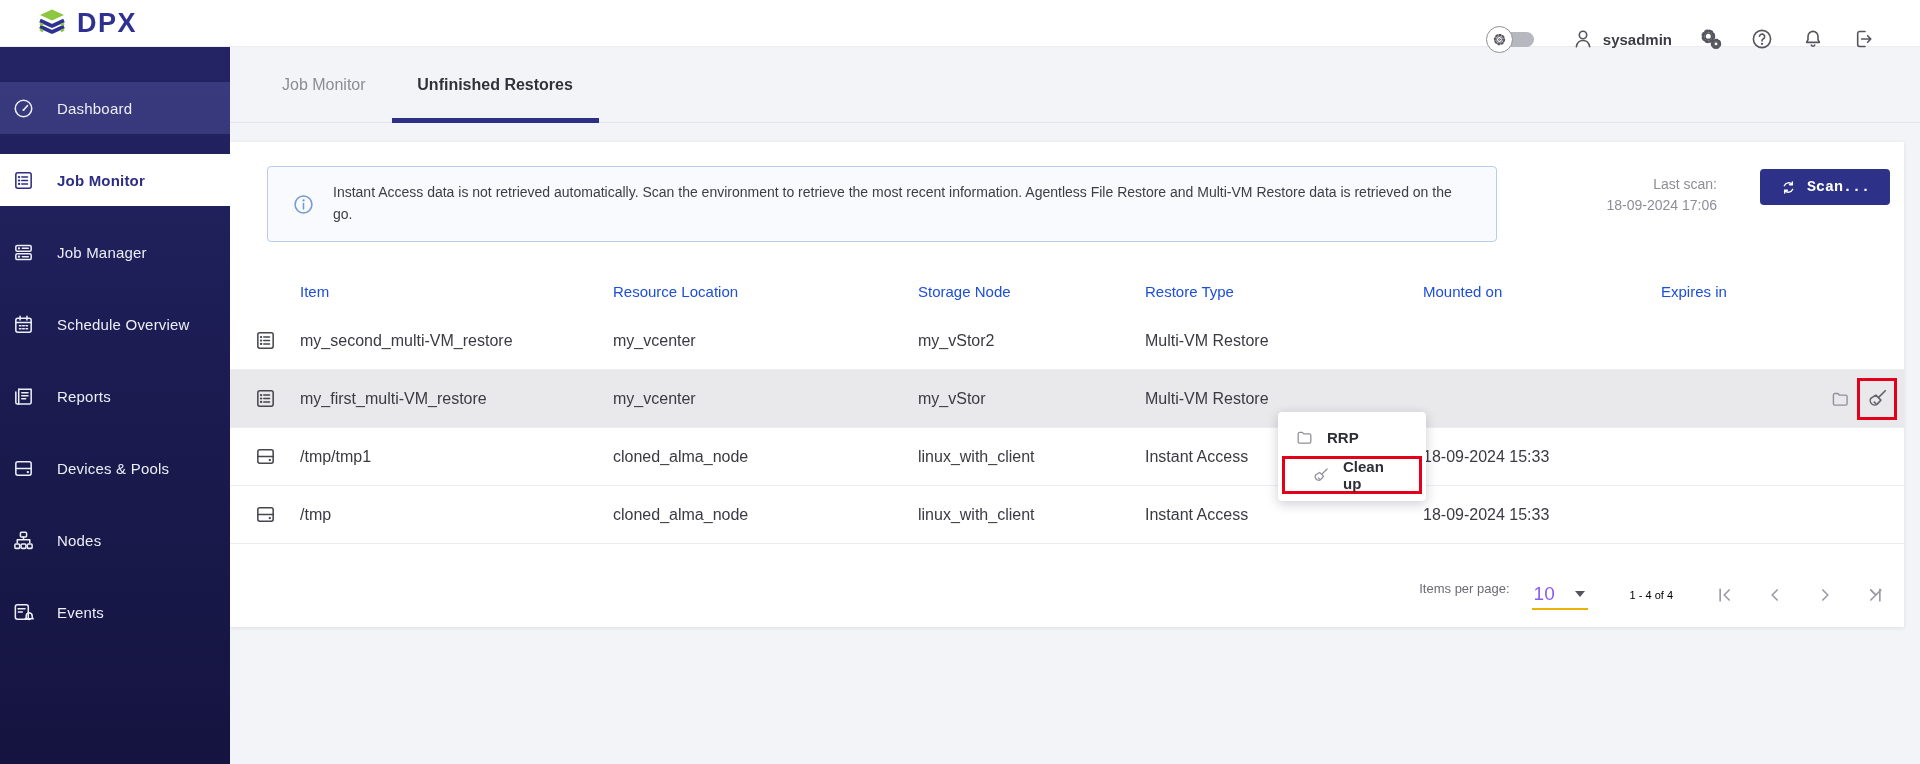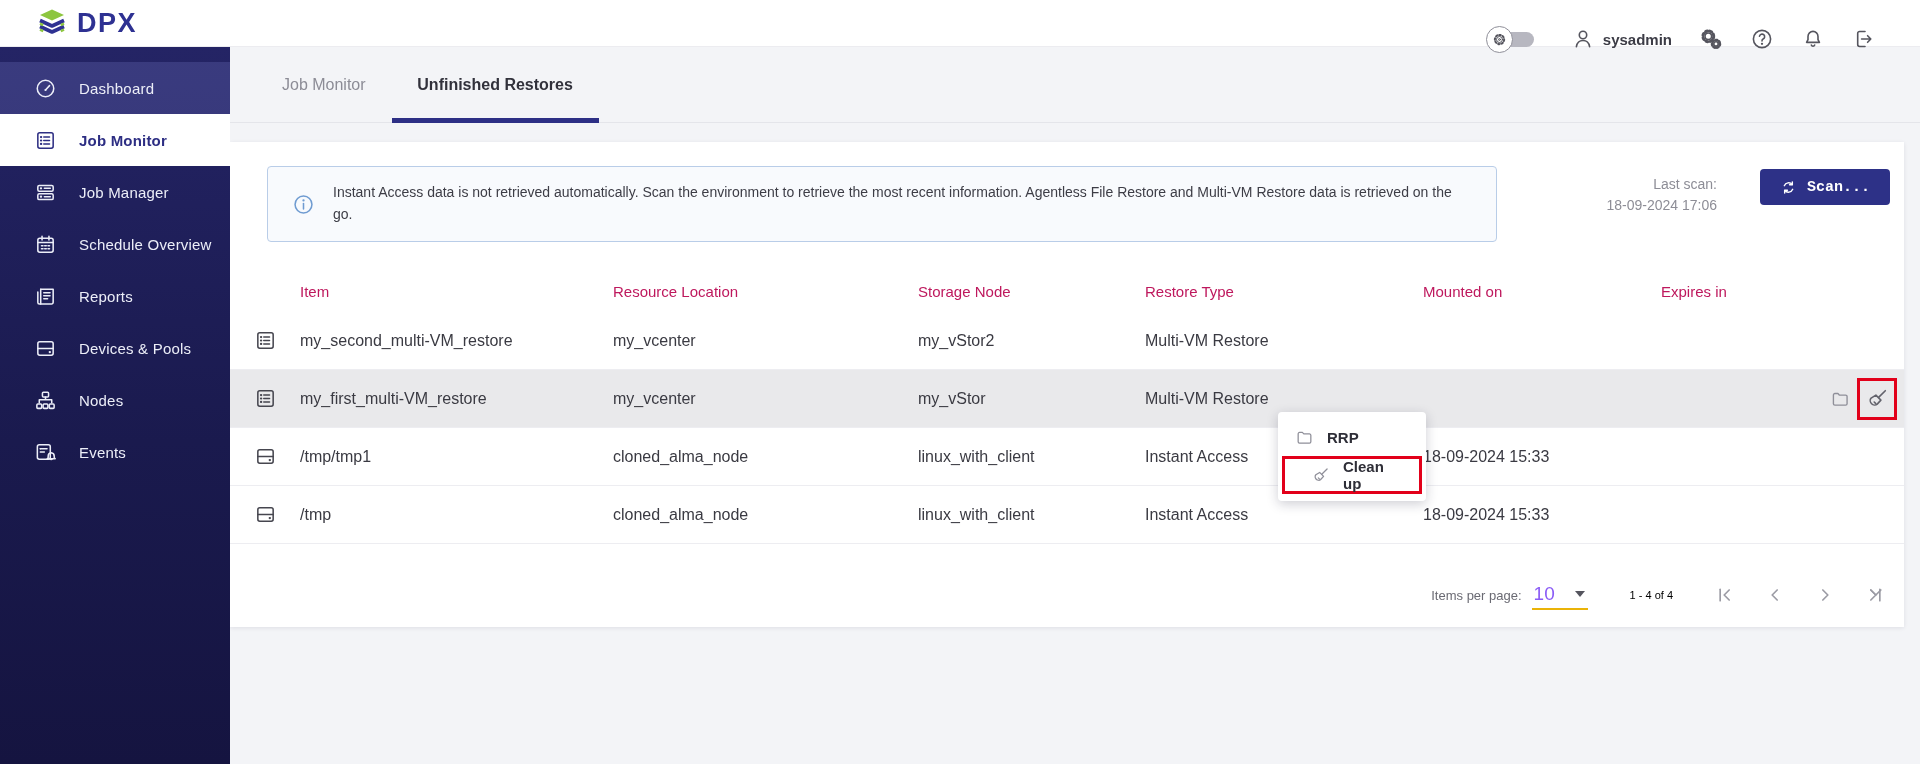--- a/index.html
+++ b/index.html
@@ -18,22 +18,22 @@
   .user-chip { display:flex; align-items:center; gap:8px; }
   .user-chip .name { font-size:15px; font-weight:700; color:#3c3c46; }
   .toggle { position:relative; width:40px; height:15px; background:#b7b7c0; border-radius:8px; margin-right:10px; cursor:pointer; }
   .toggle .knob { position:absolute; left:-8px; top:-6px; width:27px; height:27px; background:#fff;
     border:1.5px solid #8f8f99; border-radius:50%; display:flex; align-items:center; justify-content:center; color:#55555e; }
   .toggle .knob svg { width:15px; height:15px; }
 
   
   .sidebar { position:absolute; left:0; top:47px; width:230px; height:717px;
     background:linear-gradient(180deg,#242465 0%, #1a1a4e 55%, #151440 100%); padding-top:15px; z-index:20; }
-  .side-item { height:52px; display:flex; align-items:center; gap:22px; padding-left:34px;
-    color:#eceef8; font-size:15px; letter-spacing:.2px; cursor:pointer; }
+  .side-item { height:52px; display:flex; align-items:center; gap:22px; padding-left:12px;
+    color:#eceef8; font-size:15px; letter-spacing:.2px; cursor:pointer;margin-top:20px; }
   .side-item .icon { width:23px; height:23px; flex:0 0 23px; }
   .side-item .icon svg { width:100%; height:100%; }
   .side-item.first { background:rgba(110,112,190,0.30); }
   .side-item.active { background:#ffffff; color:#2d2e83; font-weight:700; }
 
   
   .tabstrip { position:absolute; left:230px; top:47px; width:1690px; height:76px;
     background:#f3f4f7; border-bottom:1px solid #e4e5ea; display:flex; align-items:stretch; padding-left:50px; }
   .tab { display:flex; align-items:center; justify-content:center; font-size:16px; color:#8c8c96;
     cursor:pointer; position:relative; padding:0 2px; }
@@ -55,21 +55,21 @@
   .lastscan { position:absolute; right:187px; top:32px; text-align:right; font-size:14px;
     color:#8d8d96; line-height:1.5; }
   .scan-btn { position:absolute; right:14px; top:27px; width:130px; height:36px; background:#2d3187;
     color:#ffffff; border:none; border-radius:4px; display:flex; align-items:center; justify-content:center;
     gap:10px; font-size:15px; font-weight:600; cursor:pointer; font-family:Liberation Mono, monospace; }
   .scan-btn .icon { width:17px; height:17px; }
   .scan-btn .icon svg { width:100%; height:100%; }
 
   
   .grid-cols { display:grid; grid-template-columns:70px 313px 305px 227px 278px 238px 169px 74px; align-items:center; }
-  .thead { position:absolute; left:0; top:128px; width:100%; height:42px; font-size:15px; color:#be185d; }
+  .thead { position:absolute; left:0; top:128px; width:100%; height:42px; font-size:15px; color:#1d4ed8; }
   .tbody { position:absolute; left:0; top:170px; width:100%; }
   .trow { height:58px; border-bottom:1px solid #ededf1; font-size:16px; color:#3a3a42; cursor:pointer; }
   .trow.highlighted { background:#e9e9eb; }
   .row-icon { justify-self:center; width:23px; height:23px; color:#46464f; }
   .row-icon svg { width:100%; height:100%; }
   .cell-actions { display:flex; align-items:center; justify-content:flex-end; gap:7px; padding-right:7px; height:100%; }
   .action-icon { width:22px; height:22px; color:#8f8f99; cursor:pointer; }
   .action-icon svg { width:100%; height:100%; }
   .anno-box { width:42px; height:42px; border:3px solid #e2001a; display:flex; align-items:center; justify-content:center; }
   .anno-box .action-icon { width:24px; height:24px; color:#63636c; }
@@ -79,21 +79,21 @@
     box-shadow:0 3px 12px rgba(30,30,60,0.22); padding:7px 0; z-index:25; }
   .ctx-item { height:37px; display:flex; align-items:center; gap:13px; padding:0 17px; font-size:15px;
     color:#2e2e37; font-weight:600; cursor:pointer; }
   .ctx-item .icon { width:19px; height:19px; color:#8f8f99; flex:0 0 19px; }
   .ctx-item .icon svg { width:100%; height:100%; }
   .ctx-item.annotated { border:3px solid #e2001a; margin:0 4px; padding:0 26px; height:38px; }
 
   
   .pagination { position:absolute; right:19px; top:428px; height:50px; display:flex; align-items:center;
     gap:42px; font-size:13px; color:#6a6a73; }
-  .ipp { display:flex; align-items:center; gap:10px; }
+  .ipp { display:flex; align-items:flex-start; gap:22px; }
   .ipp-select { display:flex; align-items:center; gap:20px; border-bottom:2px solid #eab308;
     padding:2px 2px 3px 2px; min-width:56px; cursor:pointer; color:#8b5cf6; font-size:19px; }
   .caret { width:0; height:0; border-left:5px solid transparent; border-right:5px solid transparent;
     border-top:6px solid #55555e; }
   .range { font-size:11px; color:#000000; }
   .pager { display:flex; align-items:center; gap:30px; }
   .pg-btn { width:20px; height:20px; color:#9b9ba4; cursor:pointer; }
   .pg-btn svg { width:100%; height:100%; }
 </style>
 </head>

